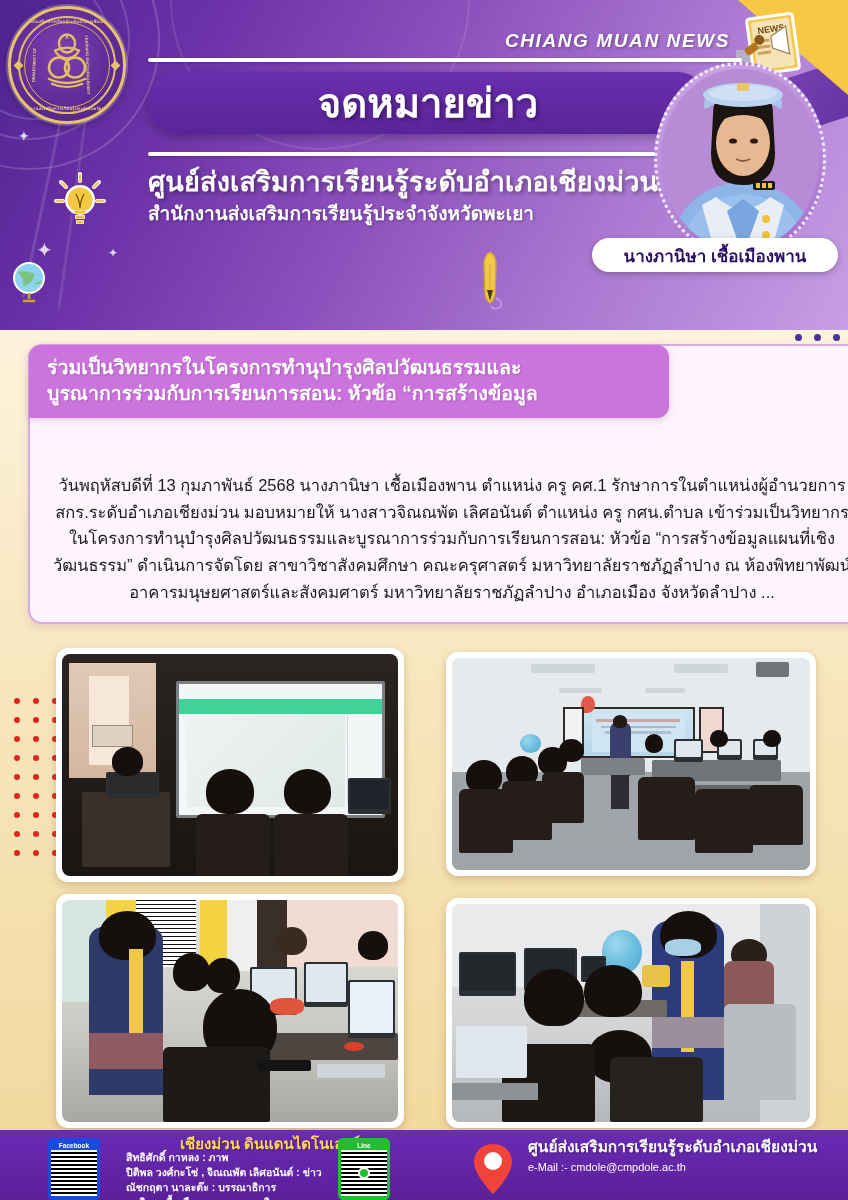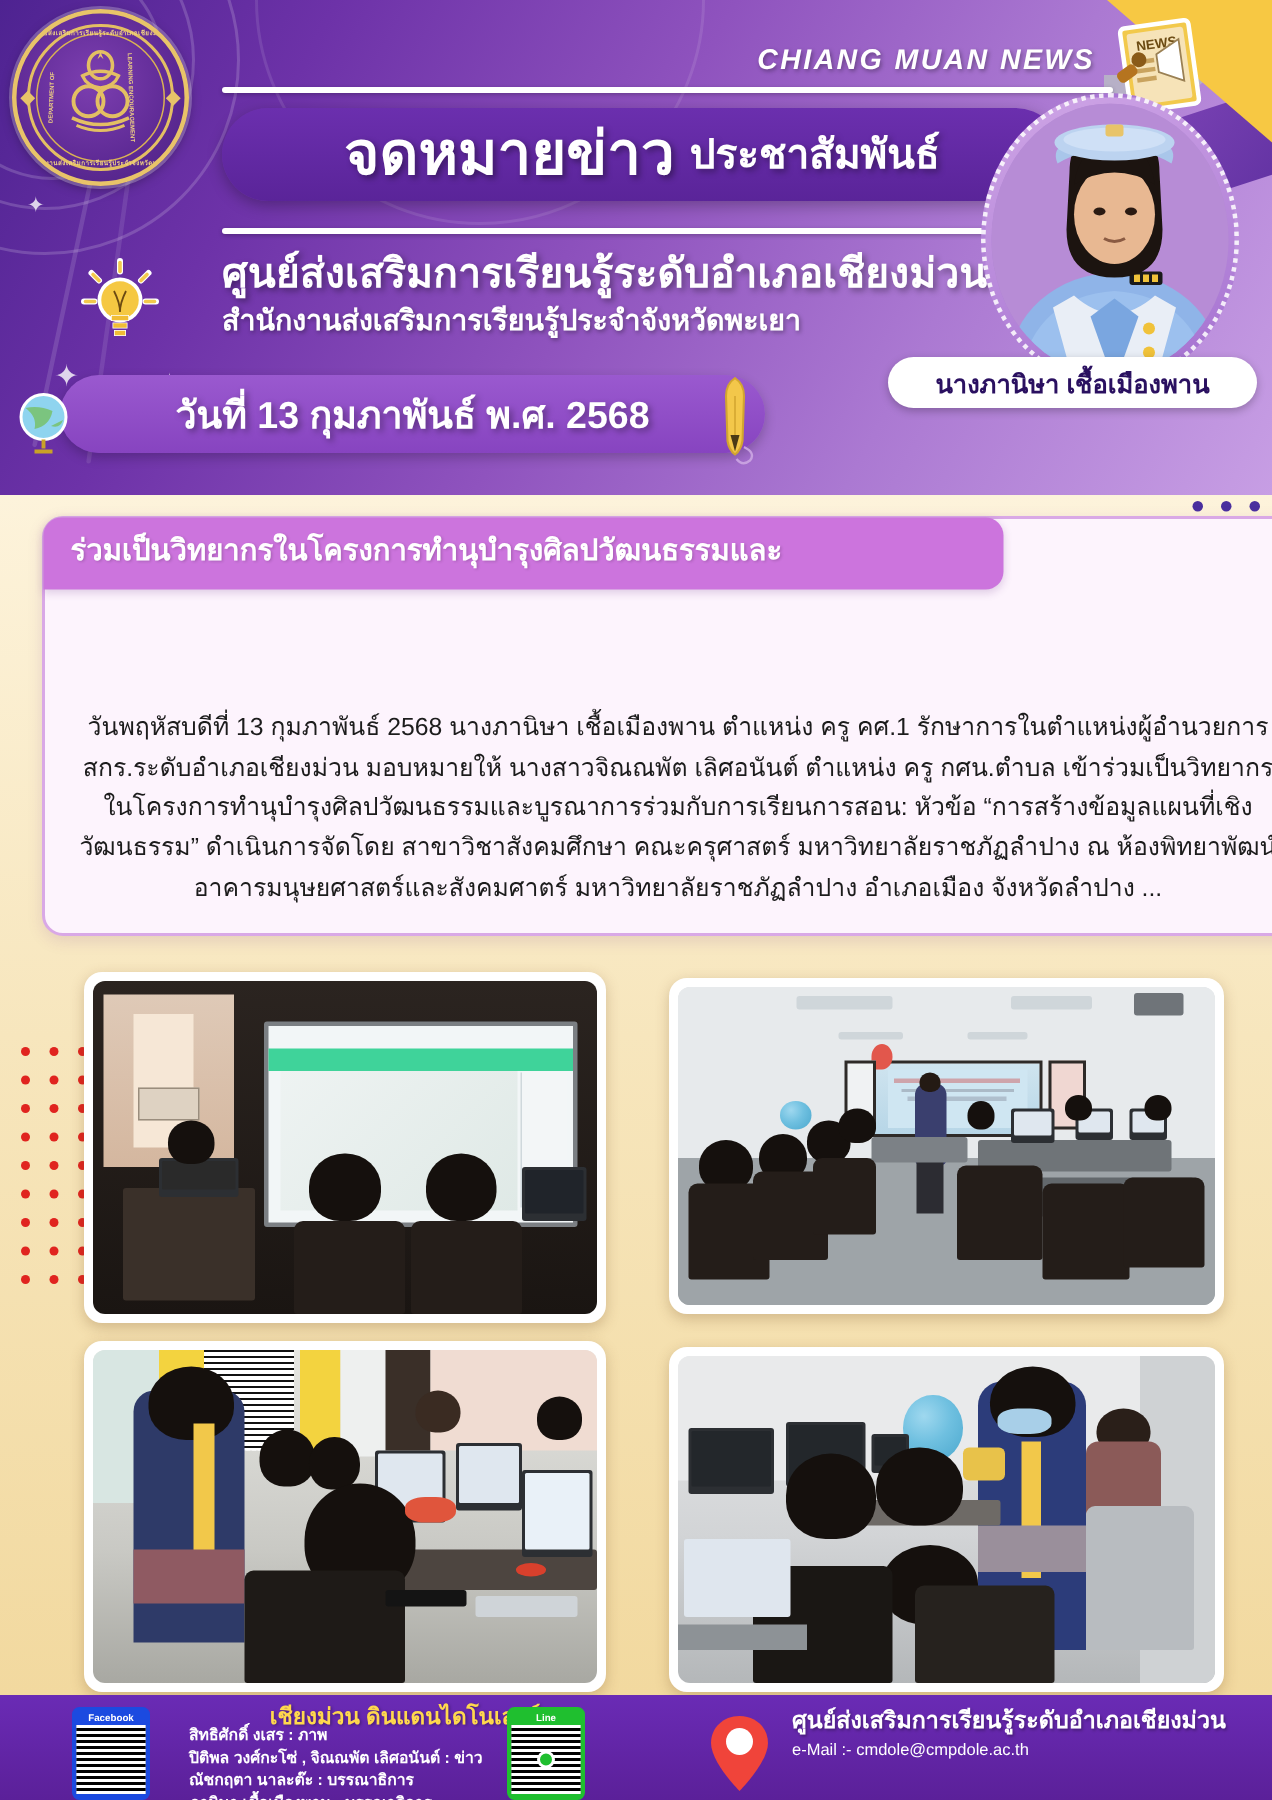--- a/index.html
+++ b/index.html
@@ -296,21 +296,20 @@
       <rect x="17" y="42" width="13" height="3" fill="#c9a35e"></rect>
       <path d="M32 28 L48 20 L48 48 L32 40 Z" fill="#fff" stroke="#9a8054" stroke-width="1.2"></path>
       <rect x="4" y="34" width="14" height="8" rx="3" fill="#b5741f" transform="rotate(-28 11 38)"></rect>
       <circle cx="20" cy="30" r="5" fill="#8a5a18" transform="rotate(-28 20 30)"></circle>
     </svg>
 
     <div class="rule rule-top"></div>
 
     <div class="title-pill">
       <span class="title-a">จดหมายข่าว</span>
-      <span class="title-b">ประชาสัมพันธ์</span>
     </div>
 
     <div class="rule rule-mid"></div>
 
     <div class="sub1">ศูนย์ส่งเสริมการเรียนรู้ระดับอำเภอเชียงม่วน</div>
     <div class="sub2">สำนักงานส่งเสริมการเรียนรู้ประจำจังหวัดพะเยา</div>
 
     <svg class="bulb" viewBox="0 0 56 62">
       <g stroke="#fff" stroke-width="4" stroke-linecap="round">
         <line x1="28" y1="4" x2="28" y2="11"></line>
@@ -329,23 +328,20 @@
       <circle cx="28" cy="30" r="15" fill="#fff"></circle>
       <circle cx="28" cy="30" r="12.5" fill="#f5c842"></circle>
       <path d="M22 40 h12 v4 h-12z M23 45 h10 v4 h-10z M24 50 h8 v4 h-8z" fill="#fff"></path>
       <path d="M22.5 40.5 h11 v3 h-11z M23.5 45.5 h9 v3 h-9z M24.5 50.5 h7 v3 h-7z" fill="#f0bd35"></path>
       <path d="M24 24 q4 8 4 14 M32 24 q-4 8 -4 14" stroke="#6b4a12" stroke-width="1.2" fill="none"></path>
     </svg>
     <div class="sparkle" style="left:36px; top:238px; font-size:20px;">✦</div>
     <div class="sparkle" style="left:108px; top:246px; font-size:12px;">✦</div>
     <div class="sparkle" style="left:18px; top:128px; font-size:14px;">✦</div>
 
-    <div class="date-pill">
-      <span>วันที่ 13 กุมภาพันธ์ พ.ศ. 2568</span>
-    </div>
     <svg class="pen" viewBox="0 0 40 62">
       <path d="M20 2 q6 4 6 12 l-1 30 q-1 6 -5 9 q-4 -3 -5 -9 l-1 -30 q0 -8 6 -12Z" fill="#f3c74a" stroke="#d2a52f" stroke-width="1.4"></path>
       <path d="M17 40 h6 l-3 11 z" fill="#4a3a16"></path>
       <path d="M20 14 v26" stroke="#d2a52f" stroke-width="1"></path>
       <path d="M26 48 q8 4 4 9 q-5 4 -9 -1" fill="none" stroke="#c7a0e0" stroke-width="1.6"></path>
     </svg>
 
     <div class="portrait-frame">
       <div class="portrait-img">
         <svg viewBox="0 0 164 187" width="164" height="187">
@@ -444,20 +440,21 @@
           <div class="dot-r"></div>
         <div class="dot-r"></div>
           <div class="dot-r"></div>
           <div class="dot-r"></div>
       </div>
     </div>
 
     <div class="card">
       <div class="headline">
         <div>ร่วมเป็นวิทยากรในโครงการทำนุบำรุงศิลปวัฒนธรรมและ</div>
+        <div>บูรณาการร่วมกับการเรียนการสอน: หัวข้อ “การสร้างข้อมูล</div>
       </div>
       <div class="bodytext">วันพฤหัสบดีที่ 13 กุมภาพันธ์ 2568 นางภานิษา เชื้อเมืองพาน ตำแหน่ง ครู คศ.1 รักษาการในตำแหน่งผู้อำนวยการ สกร.ระดับอำเภอเชียงม่วน มอบหมายให้ นางสาวจิณณพัต เลิศอนันต์ ตำแหน่ง ครู กศน.ตำบล เข้าร่วมเป็นวิทยากรในโครงการทำนุบำรุงศิลปวัฒนธรรมและบูรณาการร่วมกับการเรียนการสอน: หัวข้อ “การสร้างข้อมูลแผนที่เชิงวัฒนธรรม” ดำเนินการจัดโดย สาขาวิชาสังคมศึกษา คณะครุศาสตร์ มหาวิทยาลัยราชภัฏลำปาง  ณ ห้องพิทยาพัฒน์ อาคารมนุษยศาสตร์และสังคมศาตร์ มหาวิทยาลัยราชภัฏลำปาง อำเภอเมือง จังหวัดลำปาง ...</div>
     </div>
 
     <div class="photos">
 
       <div class="ph ph1">
         <div class="ph-inner">
           <div class="scene scene-dark"></div>
           <div class="win" style="left:2%; top:4%; width:26%; height:52%; opacity:.9;"></div>
@@ -612,21 +609,21 @@
 
   <div class="footer">
     <div class="foot-title">เชียงม่วน ดินแดนไดโนเสาร์</div>
 
     <div class="qr-box qr-fb">
       <div class="lbl">Facebook</div>
       <div class="qr-img"></div>
     </div>
 
     <div class="credits">
-      <div>สิทธิศักดิ์ งเสร : ภาพ</div>
+      <div>สิทธิศักดิ์ กาหลง : ภาพ</div>
       <div>ปิติพล วงศ์กะโซ่ , จิณณพัต เลิศอนันต์ : ข่าว</div>
       <div>ณัชกฤตา นาละต๊ะ : บรรณาธิการ</div>
       <div>ภานิษา เชื้อเมืองพาน : บรรณาธิการ</div>
     </div>
 
     <div class="qr-box qr-line">
       <div class="lbl">Line</div>
       <div class="qr-img" style="position:relative;">
         <div style="position:absolute;left:50%;top:50%;transform:translate(-50%,-50%);width:12px;height:12px;border-radius:50%;background:#1fbf2f;border:2px solid #fff;"></div>
       </div>

